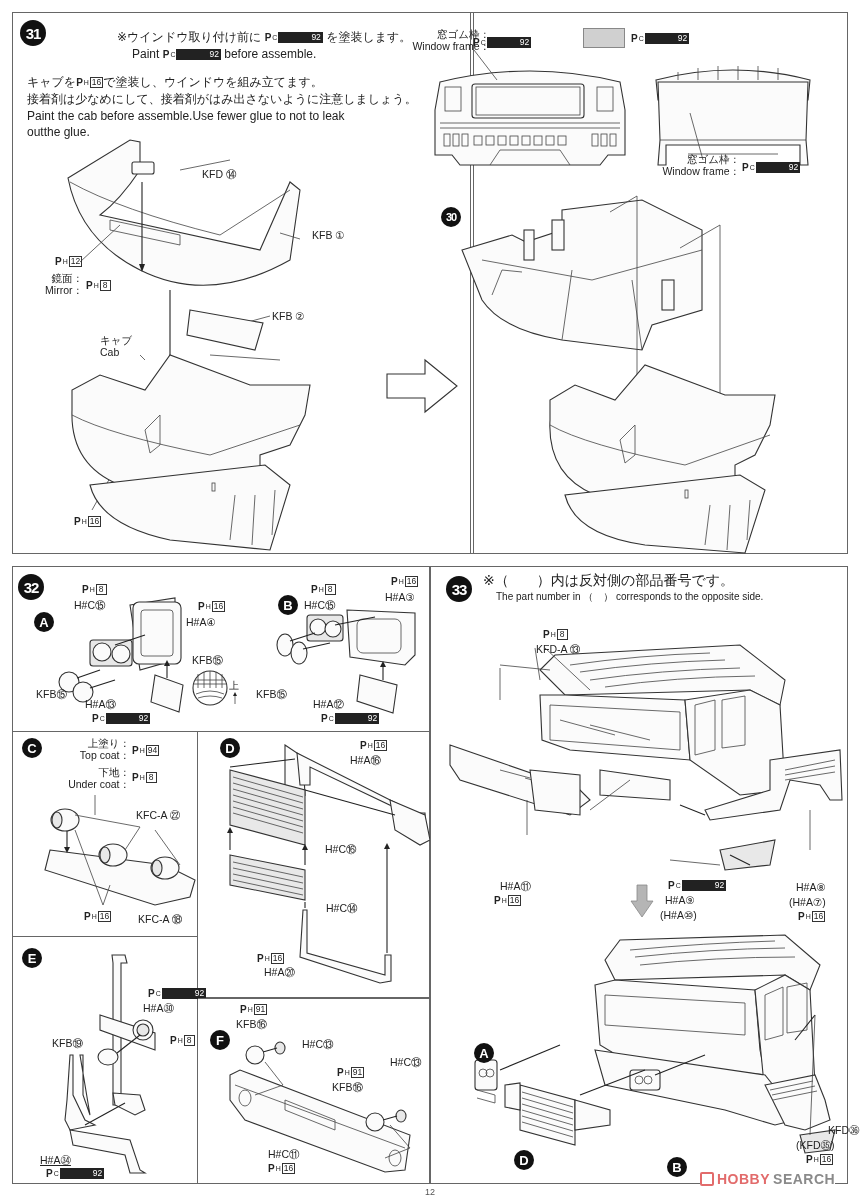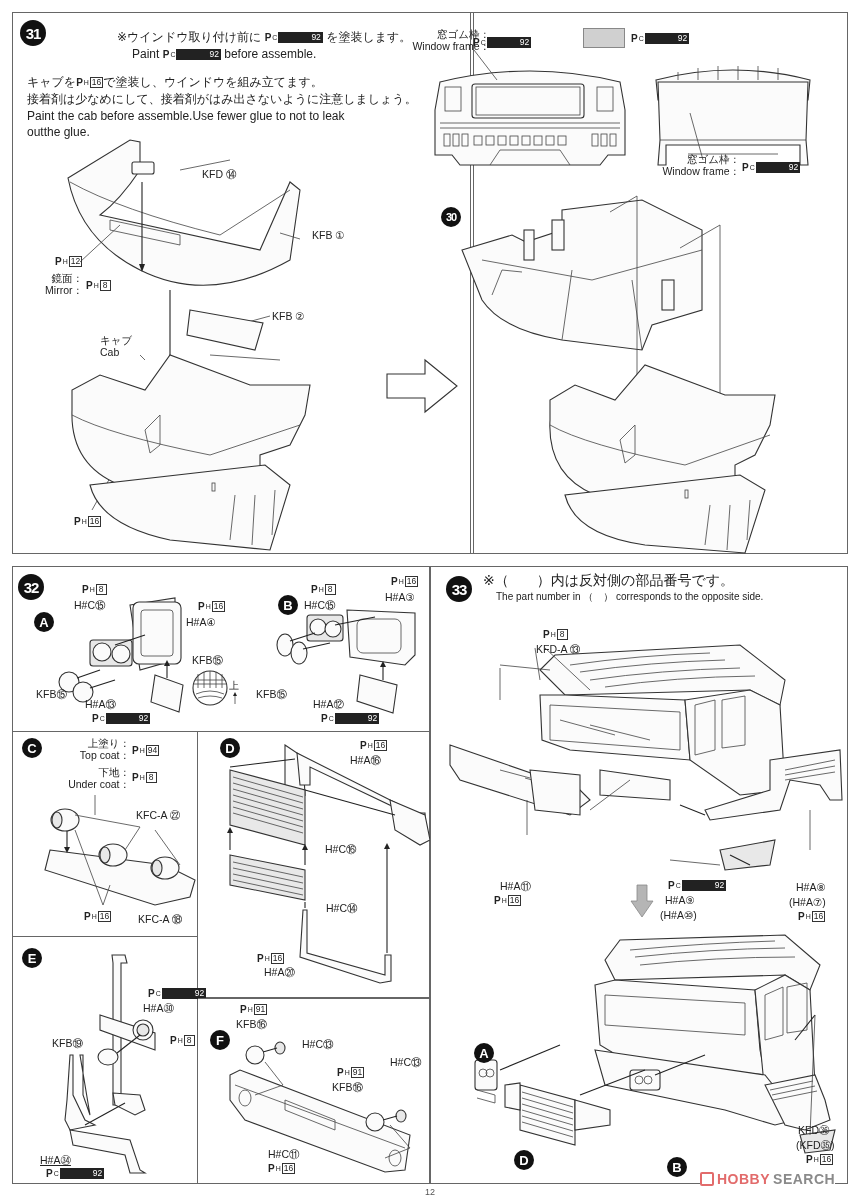--- a/index.html
+++ b/index.html
@@ -623,21 +623,21 @@
     <circle class="ln2" cx="183" cy="145" r="4"></circle>
   <line class="arrow" x1="35" y1="135" x2="95" y2="110"></line>
   <line class="arrow" x1="115" y1="160" x2="180" y2="135"></line>
   <line class="arrow" x1="190" y1="140" x2="240" y2="120"></line>
   <line class="arrow" x1="330" y1="105" x2="350" y2="80"></line>
   <line class="ln2" x1="350" y1="80" x2="345" y2="200"></line>
 </svg>
 <div class="sublabel" style="left:474px; top:1043px;">A</div>
 <div class="sublabel" style="left:514px; top:1150px;">D</div>
 <div class="sublabel" style="left:667px; top:1157px;">B</div>
-<div class="lbl left" style="left:798px; top:1124px;text-align:right;">KFD㊱</div>
+<div class="lbl left" style="left:828px; top:1124px;text-align:right;">KFD㊱</div>
 <div class="lbl left" style="left:796px; top:1139px;">(KFD㉟)</div>
 <span class="paint abs" style="left:806px; top:1154px;">
     <span class="p">P</span>
     <span class="sub">H</span>
     <span class="box">16</span>
   </span>
 
 <div class="txt" style="left:425px; top:1186px; font-size:9px; color:#555;">12</div>
 <div class="abs" style="left:700px; top:1171px; display:flex; align-items:center; gap:3px; background:#fff;">
   <span style="display:inline-block; width:14px; height:14px; border:2px solid #e26b6b; border-radius:2px;"></span>

